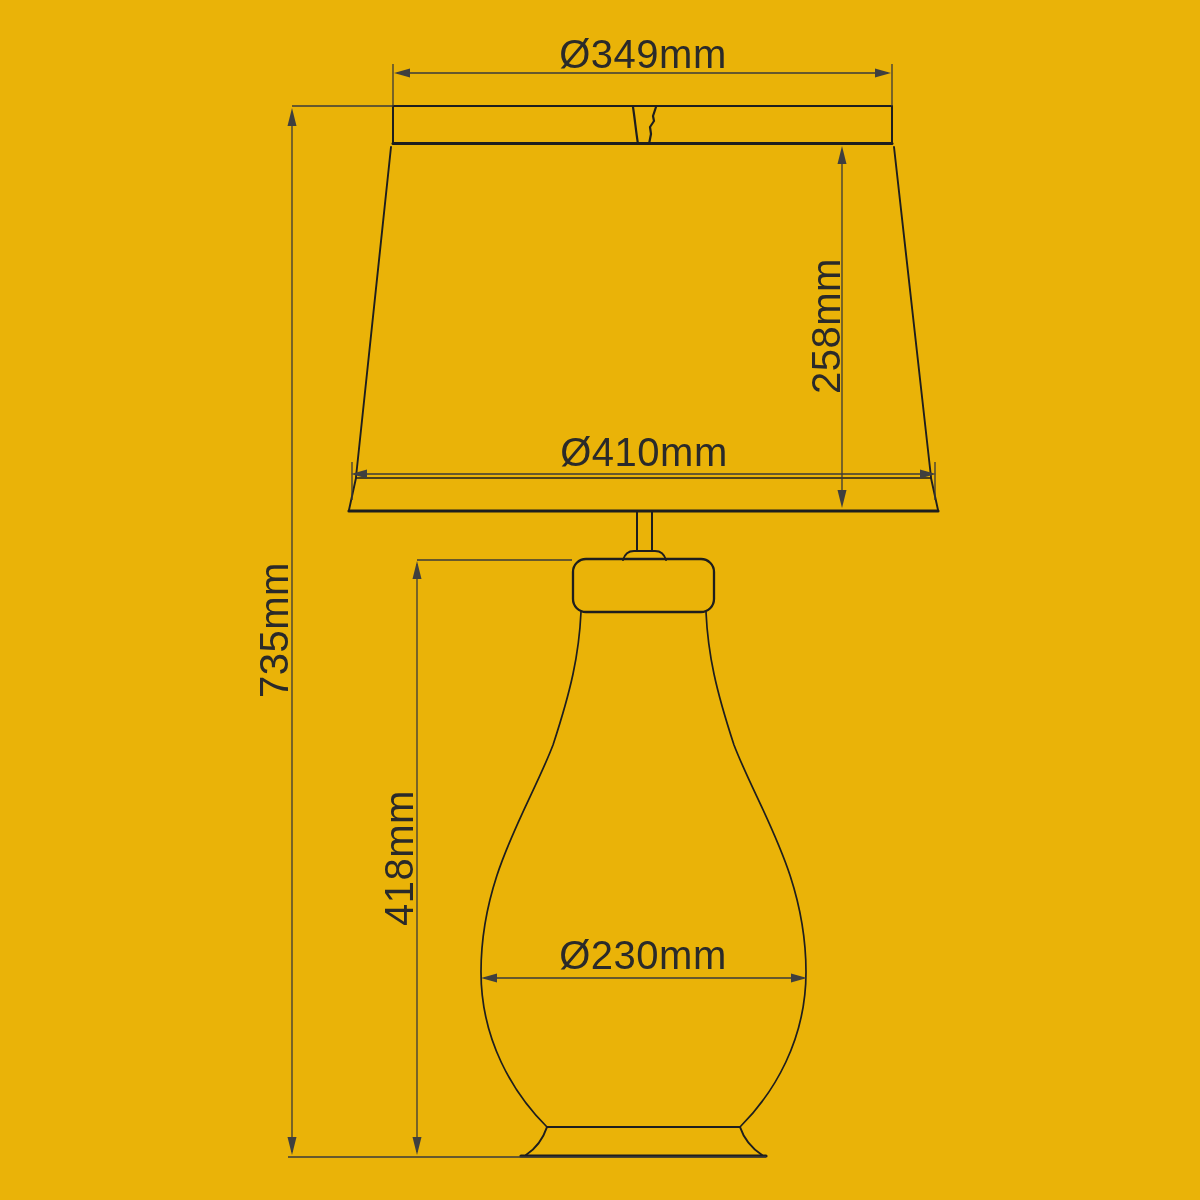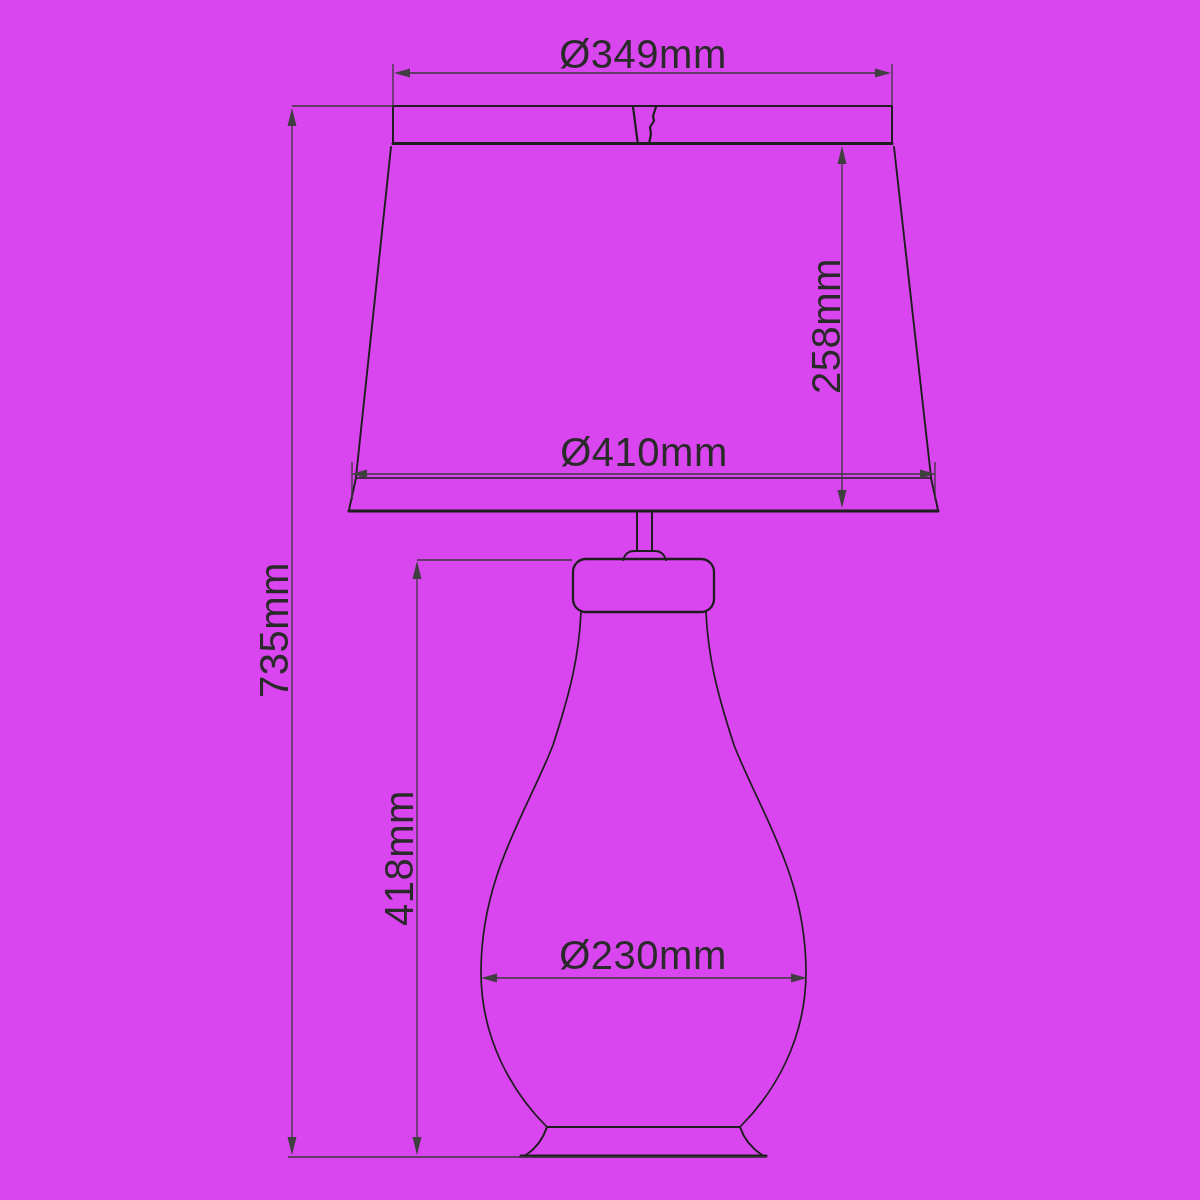--- a/index.html
+++ b/index.html
@@ -4,21 +4,21 @@
 <style>
   html, body {
     margin: 0;
     padding: 0;
     background: #ffffff;
   }
   .canvas {
     position: relative;
     width: 1200px;
     height: 1200px;
-    background: #d946ef;
+    background: #eab308;
     overflow: hidden;
   }
   svg {
     display: block;
   }
   .dim-text {
     font-family: "Liberation Sans", sans-serif;
     font-size: 40px;
     font-weight: 400;
     fill: #2a2a2a;

